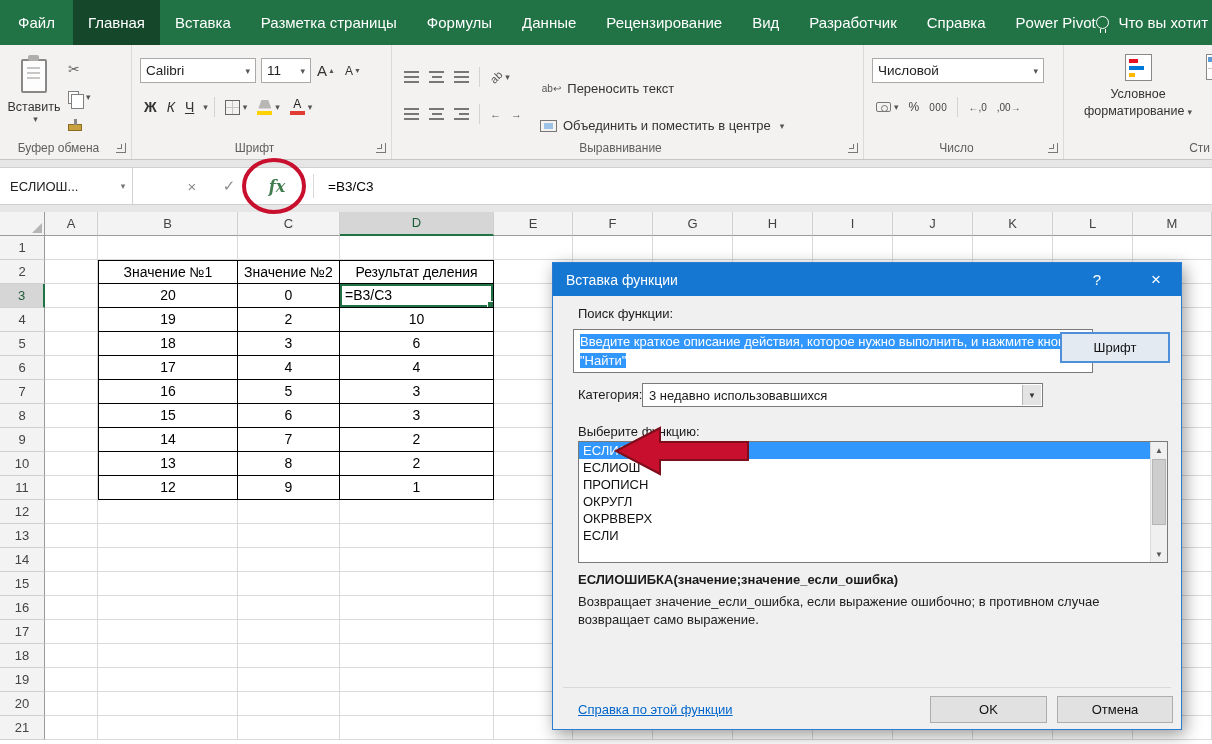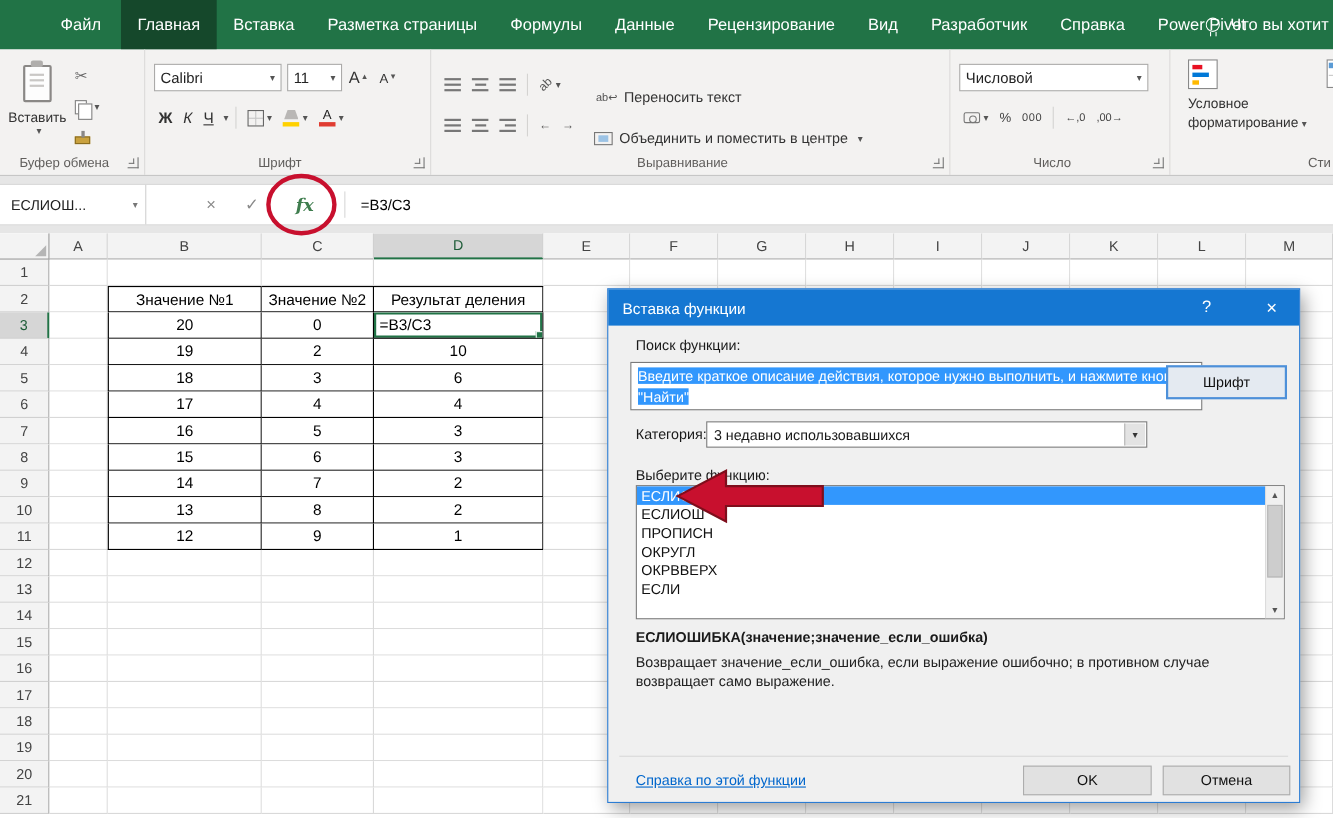--- a/index.html
+++ b/index.html
@@ -2,21 +2,21 @@
 <html style="--green: #217346; --tabactive: #15482b; --blue: #1577d2; --sel: #3297fd; --red: #c8102e;"><head>
 <meta charset="utf-8">
 <style>
   *{box-sizing:border-box;margin:0;padding:0;}
   :root{--green:#217346;--tabactive:#15482b;--blue:#1577d2;--sel:#3297fd;--red:#c8102e;}
   body{font-family:"Liberation Sans",sans-serif;background:#999;}
   .app{position:relative;width:1212px;height:744px;background:#fff;overflow:hidden;}
 
   
   .tabbar{height:45px;background:var(--green);display:flex;color:#fff;position:relative;}
-  #tabs{display:flex;padding-left:37px;}
+  #tabs{display:flex;}
   .tab{padding:0 15px;line-height:45px;font-size:15px;white-space:nowrap;cursor:default;}
   .tab.file{padding:0 18px;}
   .tab.active{background:var(--tabactive);text-align:right;}
   .tellme{position:absolute;right:4px;top:0;height:45px;display:flex;align-items:center;font-size:15px;white-space:nowrap;overflow:hidden;max-width:150px;}
   .bulb{width:13px;height:13px;border:1.6px solid #fff;border-radius:50%;position:relative;margin-right:9px;flex:0 0 auto;}
   .bulb::after{content:"";position:absolute;left:3px;top:12px;width:4px;height:4px;border-left:1.6px solid #fff;border-right:1.6px solid #fff;}
 
   
   .ribbon{height:115px;background:#f3f2f1;display:flex;position:relative;border-bottom:1px solid #c6c6c6;}
   .rgroup{position:relative;height:100%;border-right:1px solid #dcdbda;}
@@ -70,21 +70,21 @@
 
   
   .numfmt{width:172px;}
   .ic-money{width:15px;height:10px;border:1px solid #777;border-radius:2px;position:relative;}
   .ic-money::after{content:"";position:absolute;left:4px;top:1.5px;width:5px;height:5px;border:1px solid #777;border-radius:50%;}
   .num-ic{font-size:12px;color:#444;}
   .num-000{font-size:10px;color:#444;letter-spacing:.5px;}
   .dec-ic{font-size:10px;color:#444;}
 
   
-  .condfmt{position:absolute;left:16px;top:9px;width:116px;display:flex;flex-direction:column;font-size:12.5px;color:#333;line-height:17px;cursor:default;}
+  .condfmt{position:absolute;left:16px;top:9px;width:116px;display:flex;flex-direction:column;align-items:center;font-size:12.5px;color:#333;line-height:17px;cursor:default;}
   .ic-condfmt{width:27px;height:27px;border:1.5px solid #888;background-color:#fff;margin-bottom:5px;background-image:linear-gradient(#e81123,#e81123),linear-gradient(#0078d7,#0078d7),linear-gradient(#ffb900,#ffb900);background-size:9px 4px,15px 4px,6px 4px;background-position:3px 4px,3px 11px,3px 18px;background-repeat:no-repeat;}
   .partialbtn{position:absolute;left:138px;top:9px;width:70px;display:flex;flex-direction:column;align-items:flex-start;font-size:12.5px;color:#333;cursor:default;}
   .ic-table{width:26px;height:26px;border:1.5px solid #888;background-color:#fff;background-image:linear-gradient(#5b9bd5,#5b9bd5),linear-gradient(#c6c6c6,#c6c6c6),linear-gradient(#c6c6c6,#c6c6c6);background-size:22px 5px,22px 1px,1px 18px;background-position:1px 2px,1px 13px,11px 7px;background-repeat:no-repeat;margin-bottom:5px;margin-left:4px;}
 
   
   .frow{height:52px;background:#e6e6e6;position:relative;}
   .fbar{position:absolute;left:0;top:7px;height:38px;right:0;background:#fff;border-top:1px solid #d1d1d1;border-bottom:1px solid #d1d1d1;display:flex;align-items:center;}
   .namebox{width:133px;height:100%;border-right:1px solid #d1d1d1;display:flex;align-items:center;padding-left:10px;font-size:13px;color:#222;position:relative;}
   .nb-dd{position:absolute;right:0;top:0;bottom:0;width:18px;display:flex;align-items:center;justify-content:center;color:#777;font-size:9px;}
   .fx-btn{width:34px;text-align:center;font-size:15px;color:#8a8a8a;cursor:default;}

